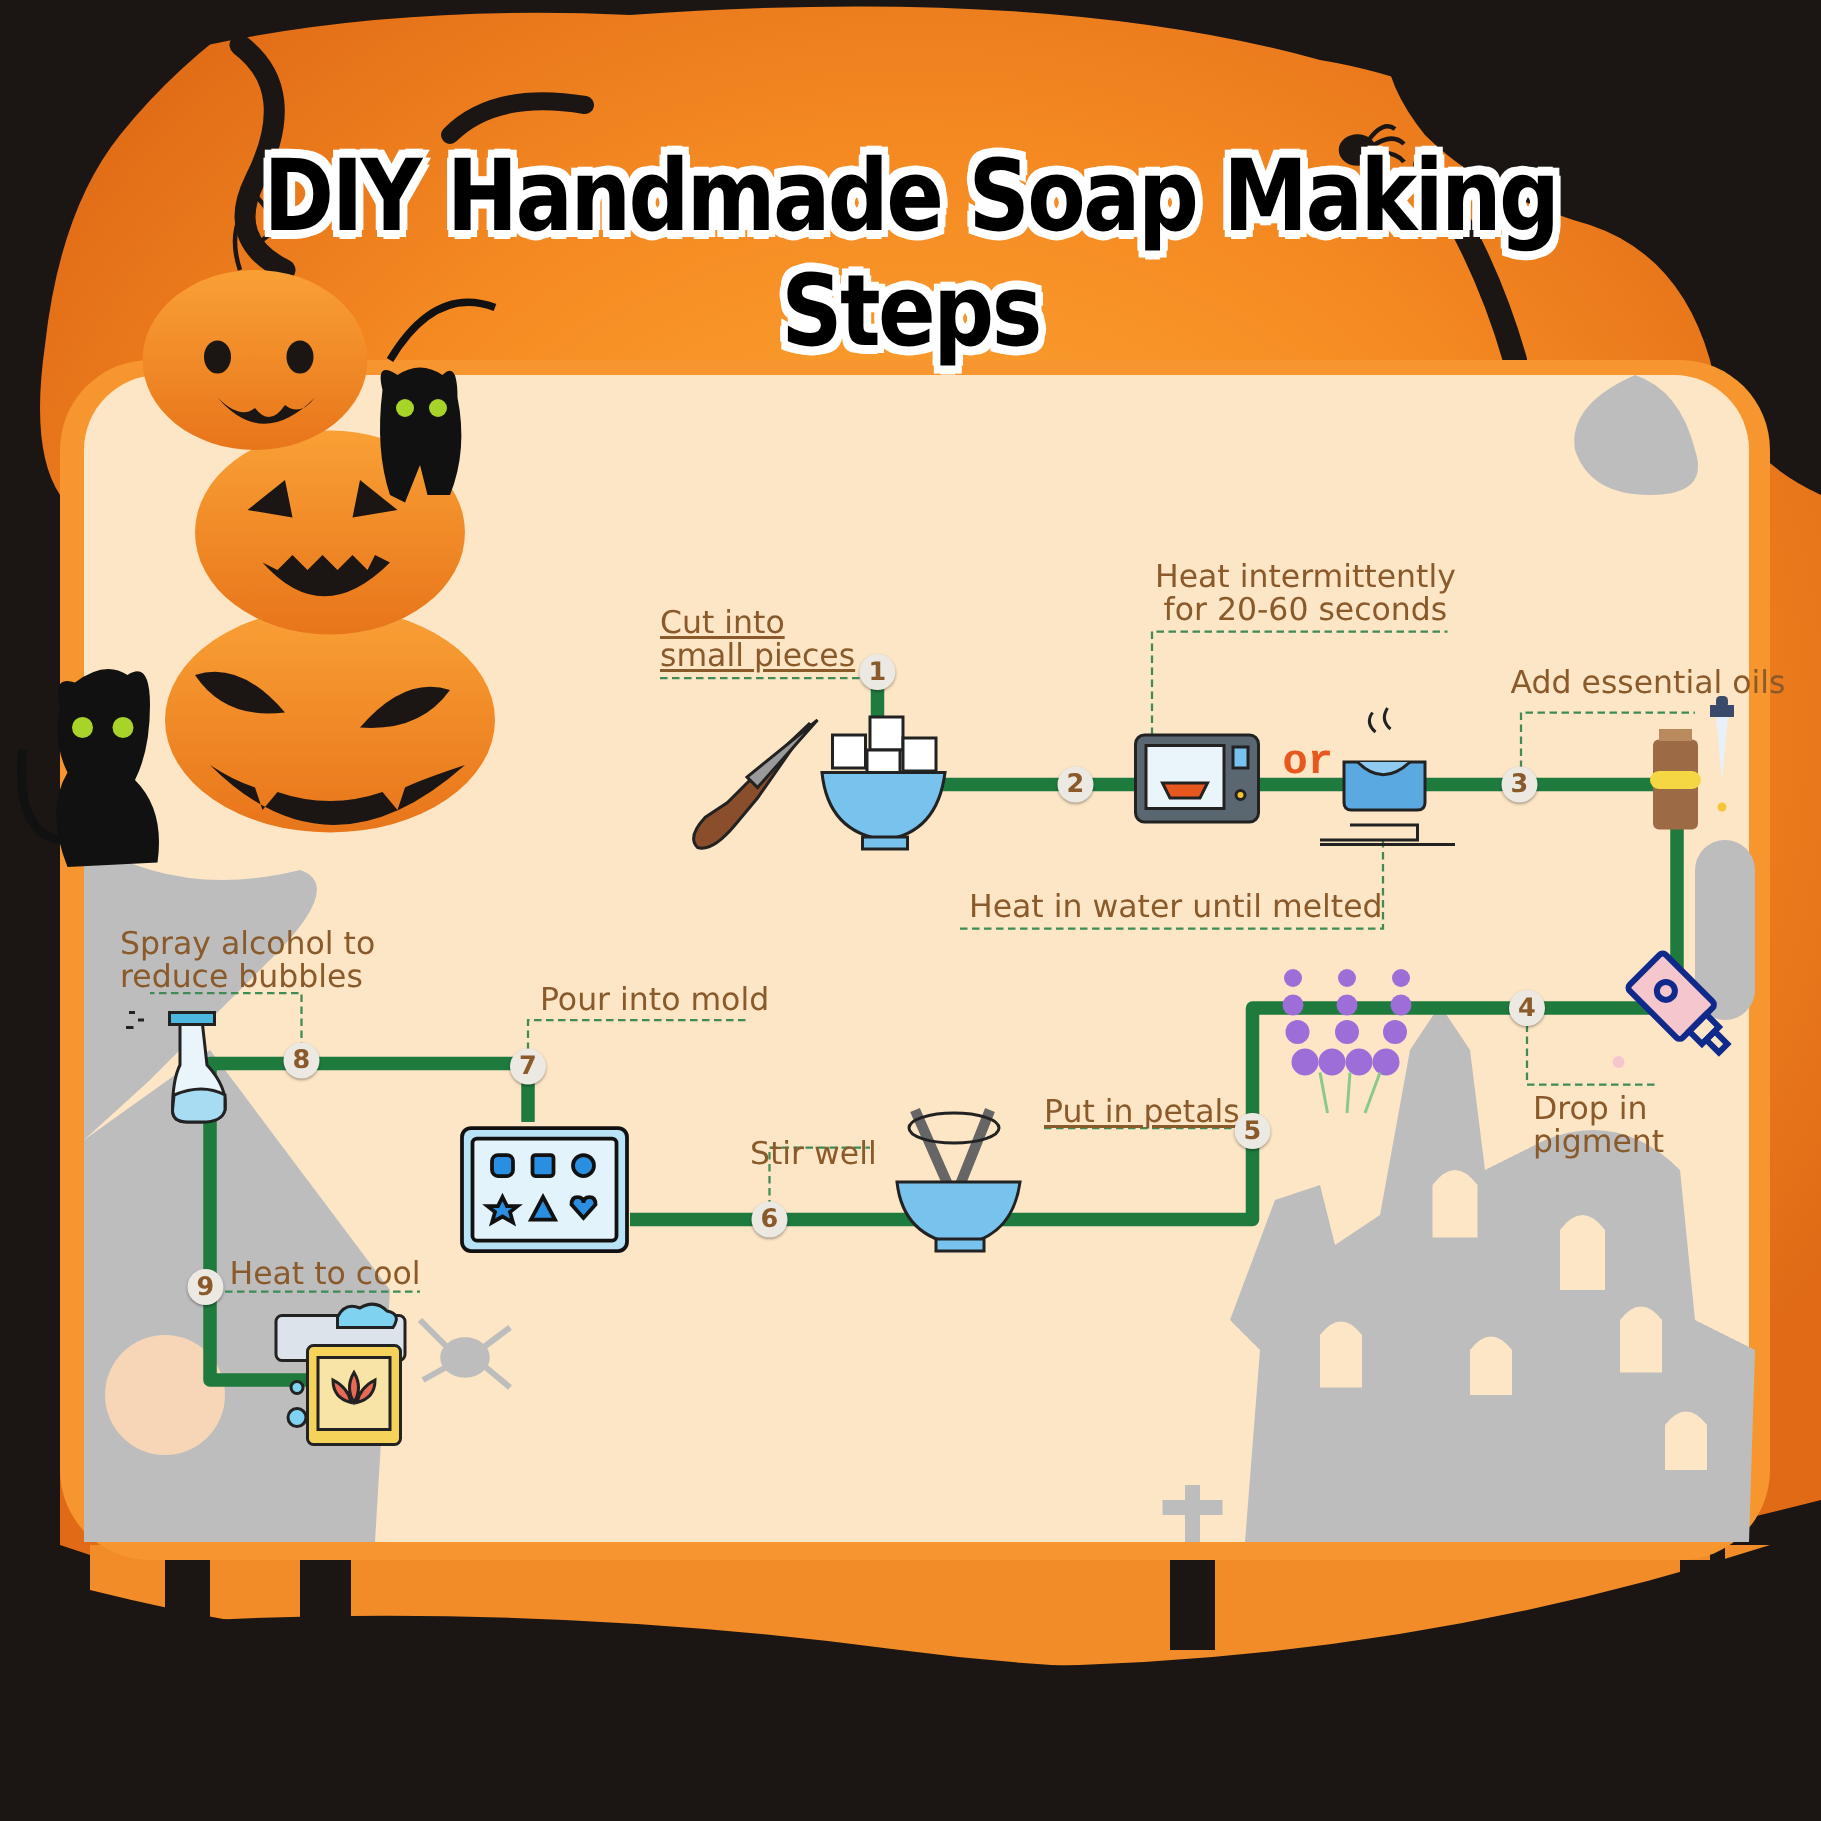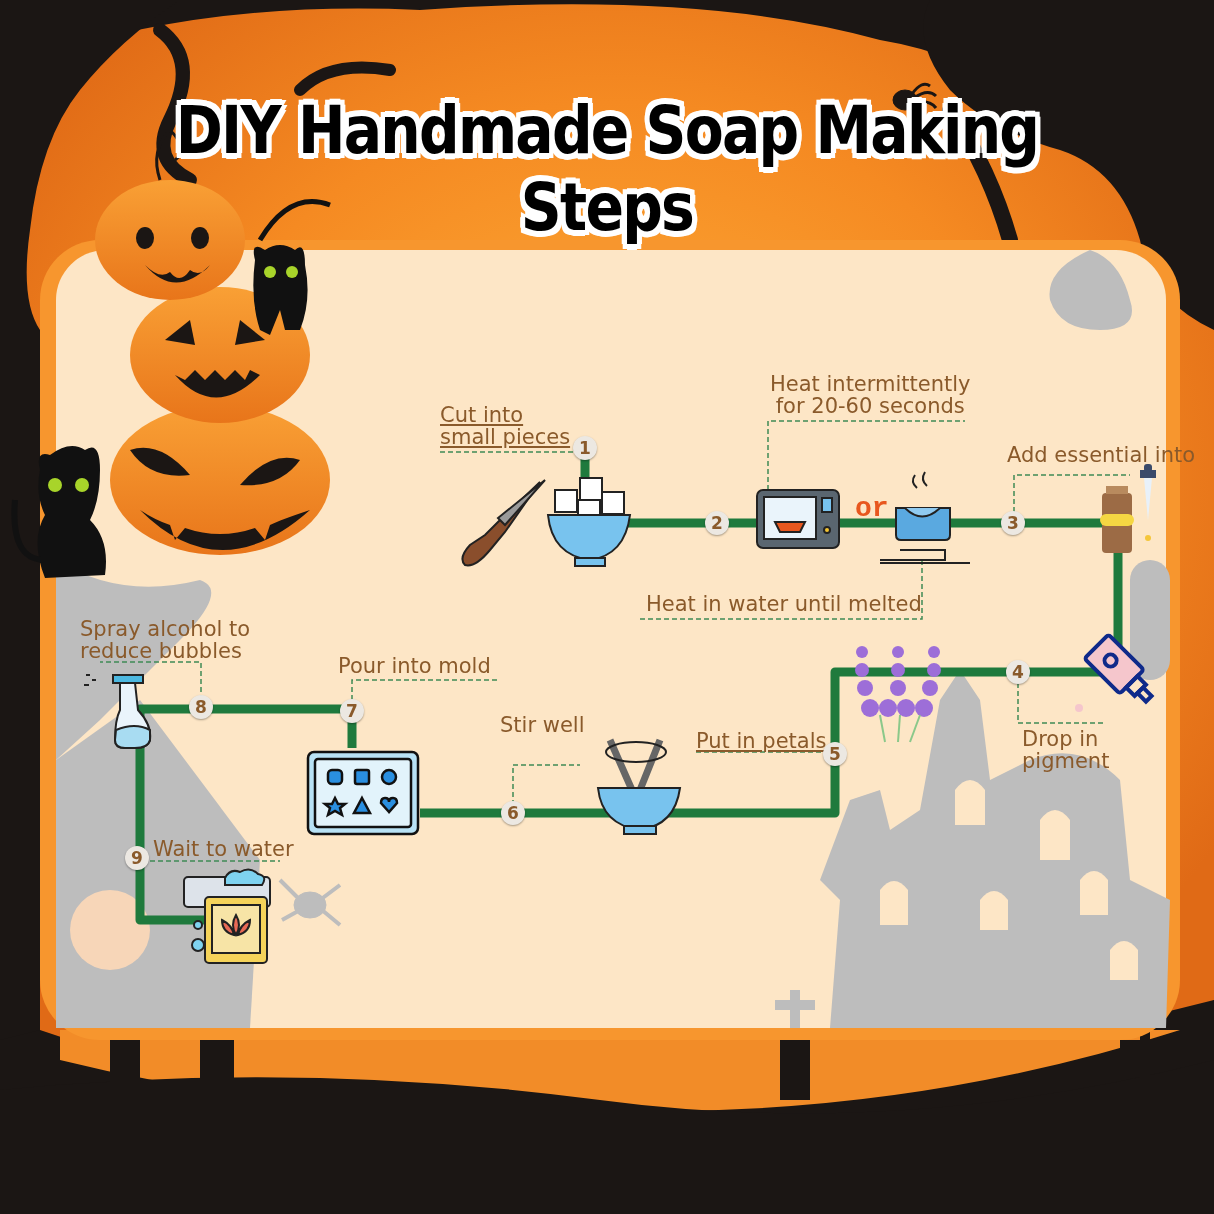--- a/index.html
+++ b/index.html
@@ -251,33 +251,33 @@
 <div class="label" style="left:440px;top:404px;text-decoration:underline;">
   <div>Cut into</div>
   <div>small pieces</div>
 </div>
 <div class="label" style="left:770px;top:373px;text-align:center;">
   <div>Heat intermittently</div>
   <div>for 20-60 seconds</div>
 </div>
 <div class="label" style="left:646px;top:593px;">Heat in water until melted</div>
 <div class="or" style="left:855px;top:493px;">or</div>
-<div class="label" style="left:1007px;top:444px;">Add essential into</div>
+<div class="label" style="left:1007px;top:444px;">Add essential oils</div>
 <div class="label" style="left:1022px;top:728px;">
   <div>Drop in</div>
   <div>pigment</div>
 </div>
 <div class="label" style="left:696px;top:730px;text-decoration:underline;">Put in petals</div>
-<div class="label" style="left:500px;top:714px;">Stir well</div>
-<div class="label" style="left:338px;top:655px;">Pour into mold</div>
+<div class="label" style="left:500px;top:758px;">Stir well</div>
+<div class="label" style="left:360px;top:655px;">Pour into mold</div>
 <div class="label" style="left:80px;top:618px;">
   <div>Spray alcohol to</div>
   <div>reduce bubbles</div>
 </div>
-<div class="label" style="left:153px;top:838px;">Wait to water</div>
+<div class="label" style="left:153px;top:838px;">Heat to cool</div>
 
 <div class="badge" style="left:573px;top:436px;">1</div>
 <div class="badge" style="left:705px;top:511px;">2</div>
 <div class="badge" style="left:1001px;top:511px;">3</div>
 <div class="badge" style="left:1006px;top:660px;">4</div>
 <div class="badge" style="left:823px;top:742px;">5</div>
 <div class="badge" style="left:501px;top:801px;">6</div>
 <div class="badge" style="left:340px;top:699px;">7</div>
 <div class="badge" style="left:189px;top:695px;">8</div>
 <div class="badge" style="left:125px;top:846px;">9</div>

